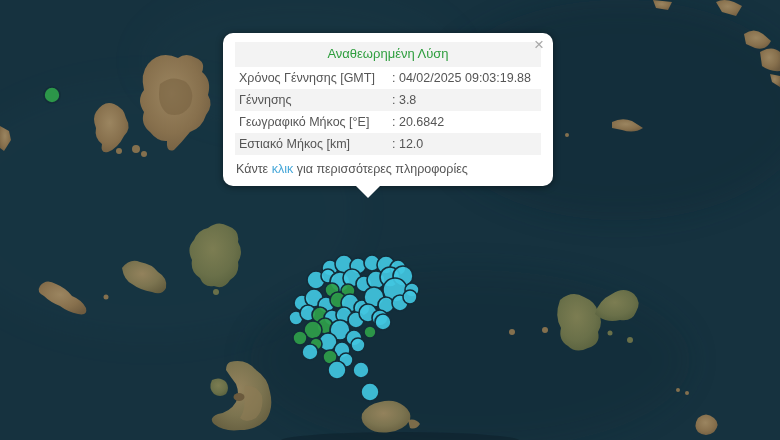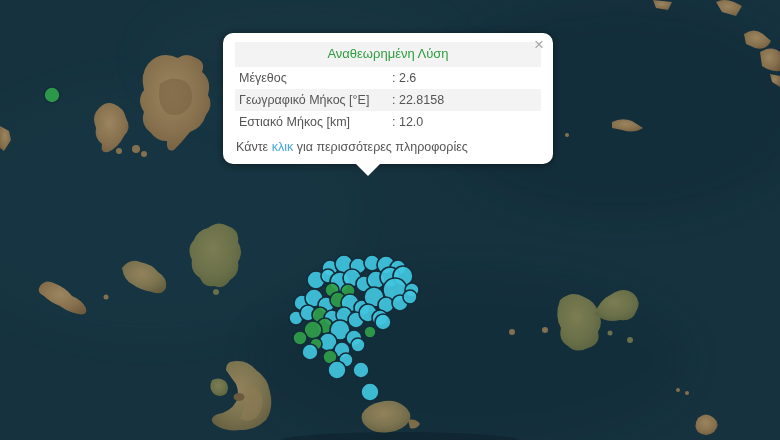--- a/index.html
+++ b/index.html
@@ -166,26 +166,30 @@
   <div class="popup">
     <button class="close-btn">×</button>
     <table>
       <thead>
         <tr>
             <td colspan="2" class="title-cell" style="color: rgb(46, 158, 62);">Αναθεωρημένη Λύση</td>
           </tr>
       </thead>
       <tbody>
           <tr>
-            <td class="label-col">Μέγεθος</td>
-            <td>: 2.6</td>
+            <td class="label-col">Χρόνος Γέννησης [GMT]</td>
+            <td>: 04/02/2025 09:03:19.88</td>
+          </tr>
+          <tr>
+            <td class="label-col">Γέννησης</td>
+            <td>: 3.8</td>
           </tr>
           <tr>
             <td class="label-col">Γεωγραφικό Μήκος [°E]</td>
-            <td>: 22.8158</td>
+            <td>: 20.6842</td>
           </tr>
           <tr>
             <td class="label-col">Εστιακό Μήκος [km]</td>
             <td>: 12.0</td>
           </tr>
         </tbody>
     </table>
     <div class="footer">
       <span>Κάντε </span><a style="color: rgb(68, 166, 216);">κλικ</a><span> για περισσότερες πληροφορίες</span>
     </div>

